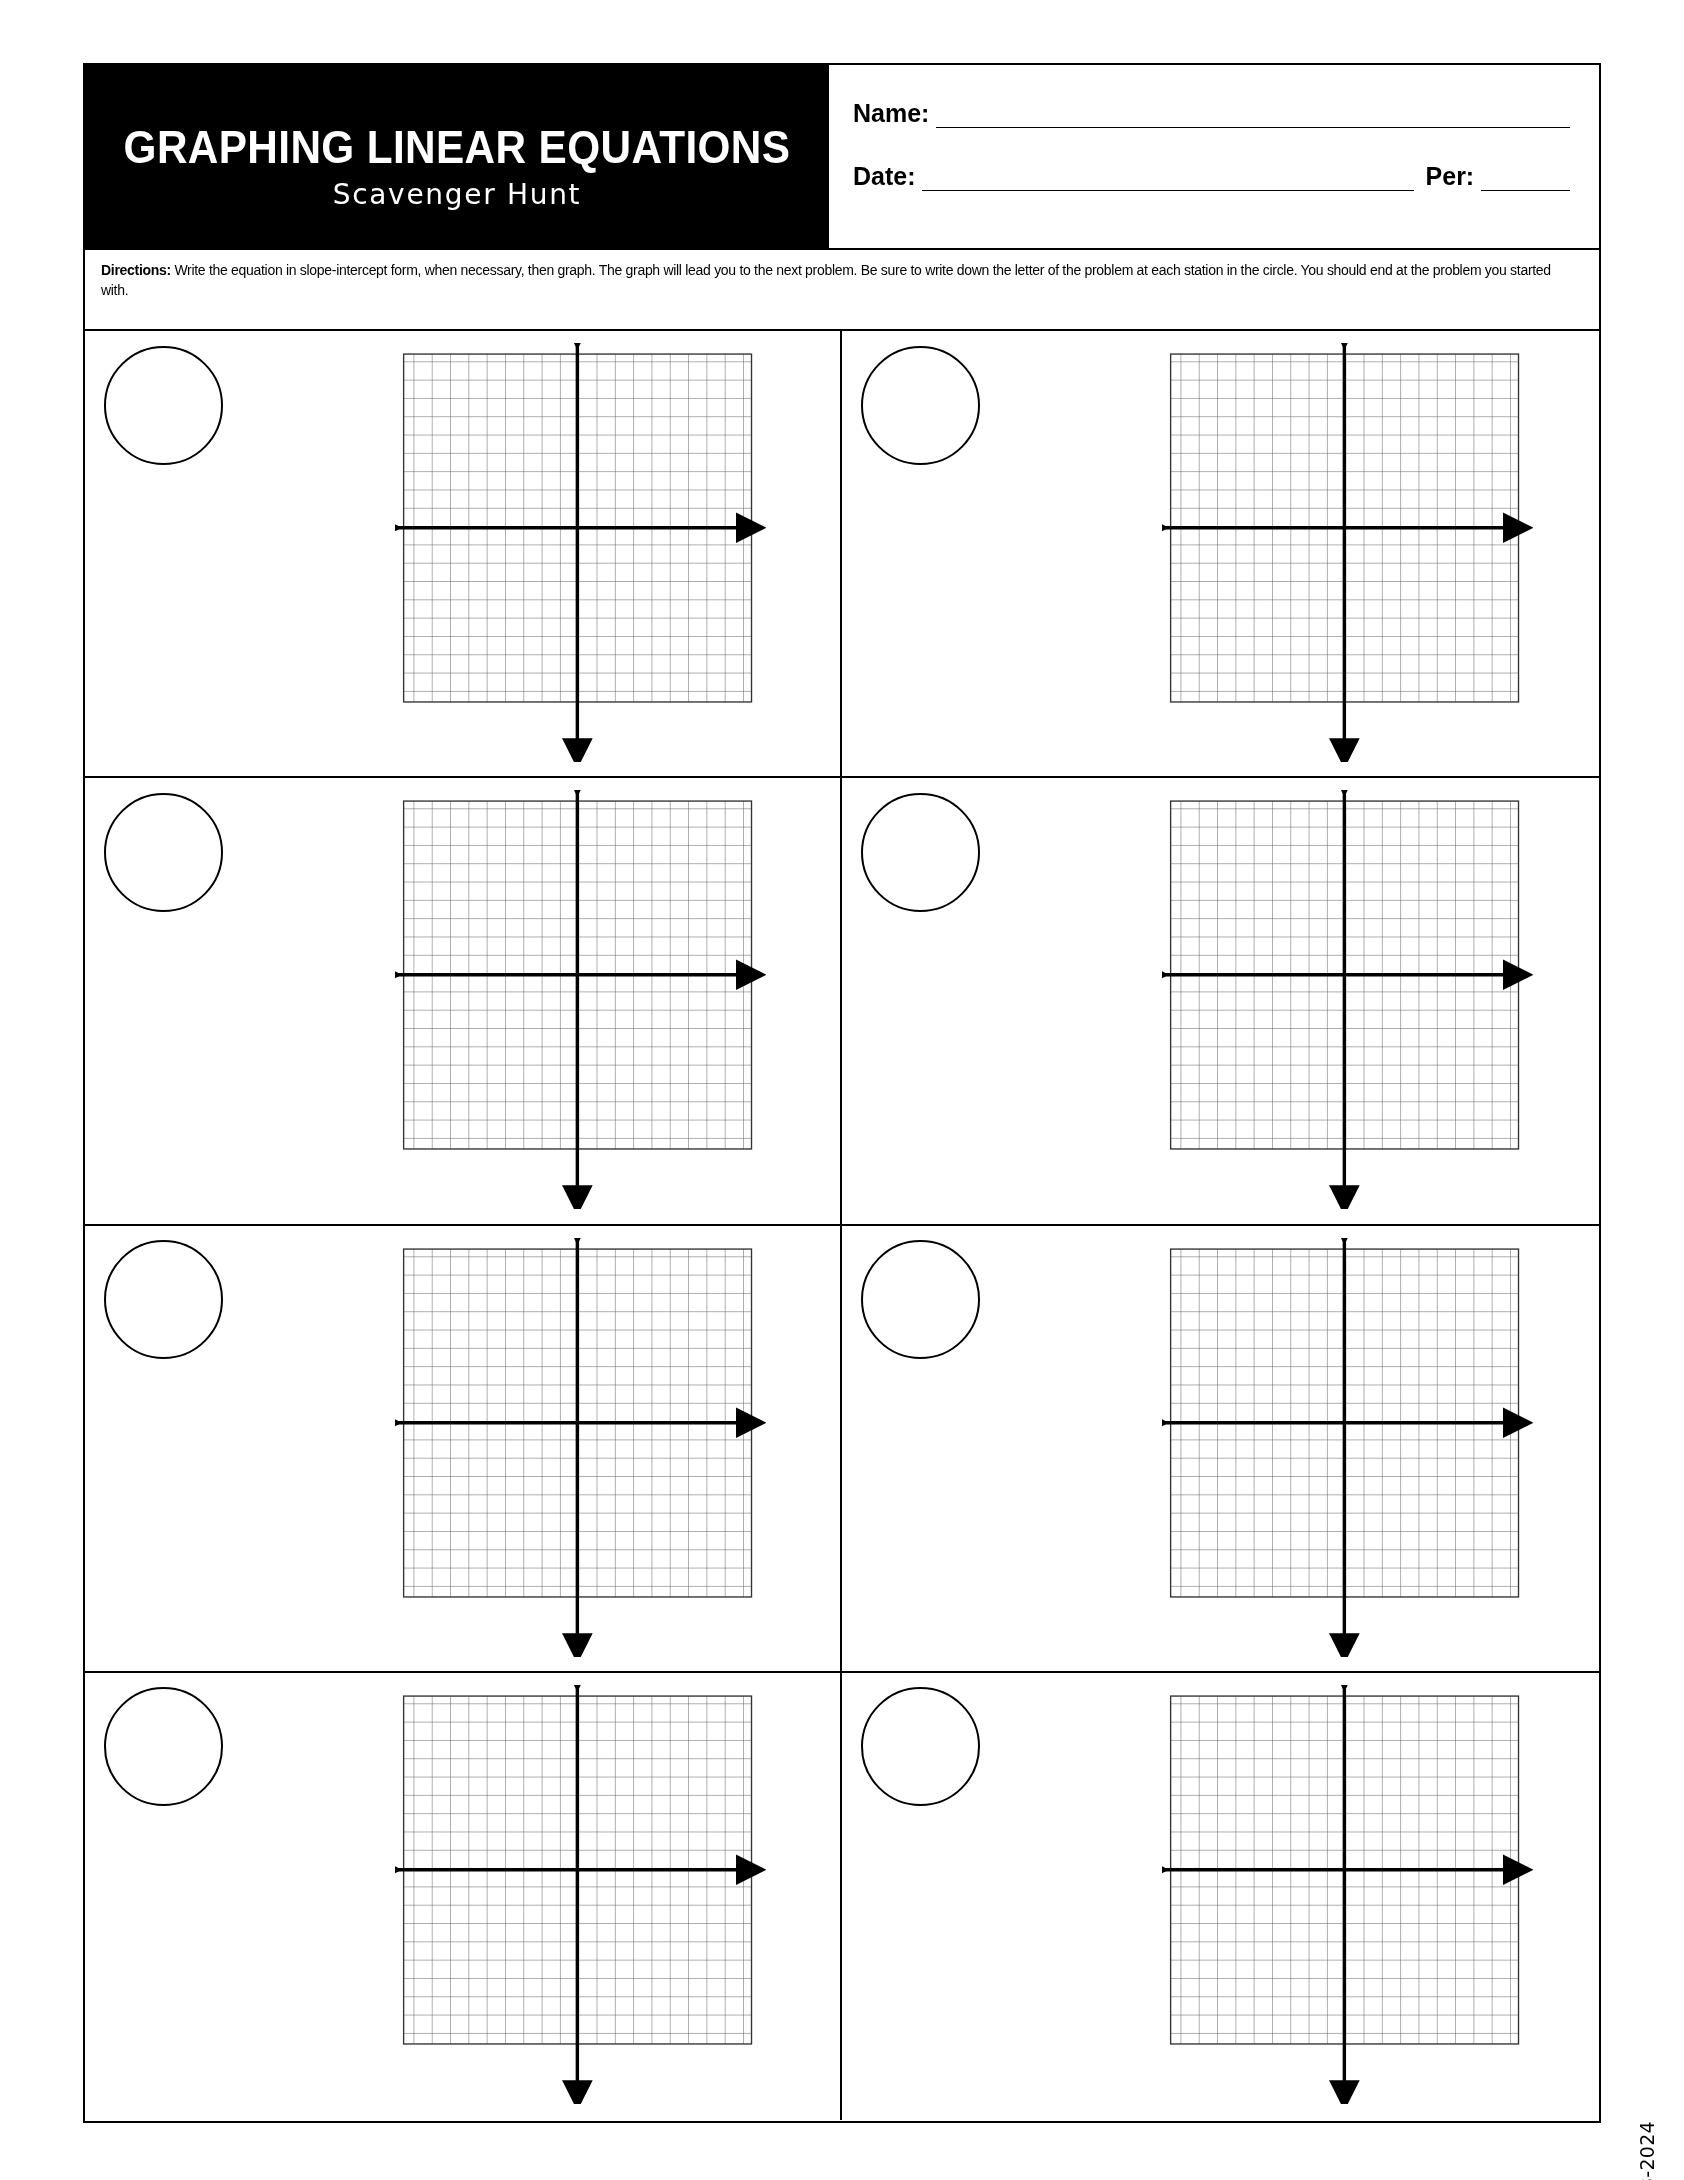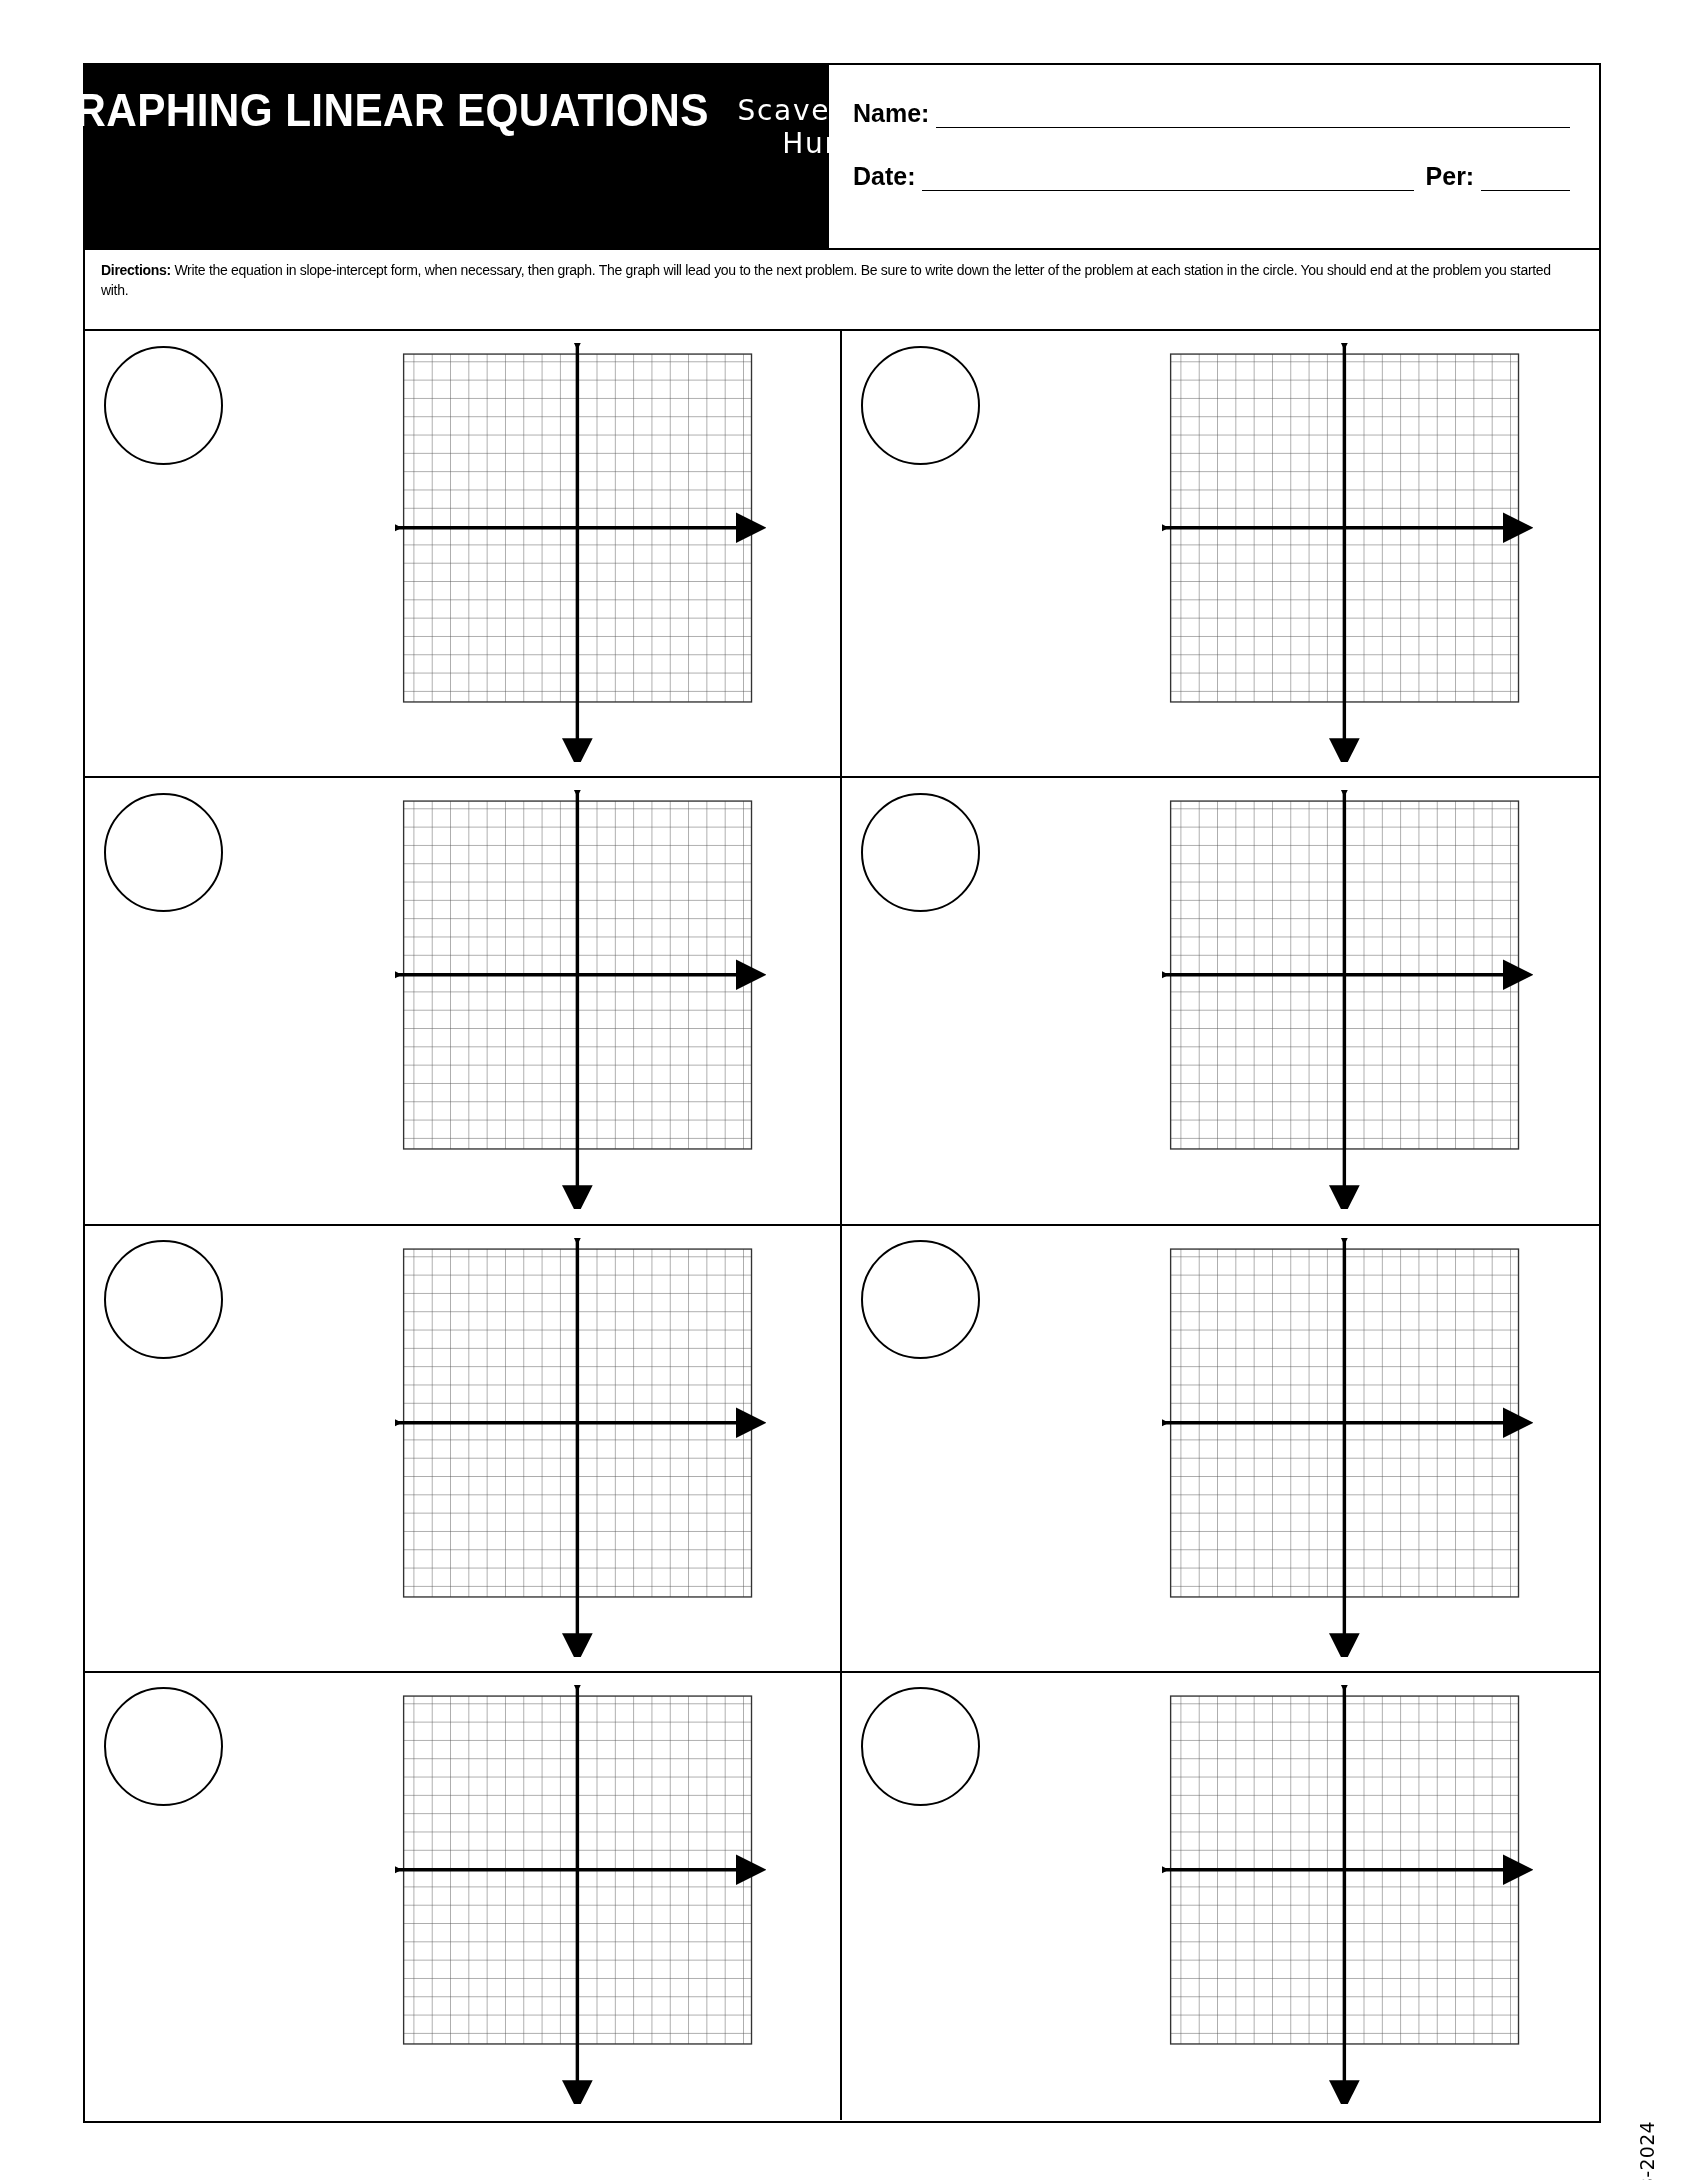--- a/index.html
+++ b/index.html
@@ -45,21 +45,21 @@
     box-sizing: border-box;
   }
   .title-block {
     width: 744px;
     background: #000;
     color: #fff;
     box-sizing: border-box;
     padding: 22px 0 0 0;
     text-align: center;
     display: flex;
-    flex-direction: row;
+    flex-direction: column;
     justify-content: center;
   }
   .title-main {
     font-family: "Liberation Sans", sans-serif;
     font-weight: 700;
     font-size: 46px;
     letter-spacing: 0.4px;
     line-height: 1.04;
     transform: scaleX(0.92);
     white-space: nowrap;

